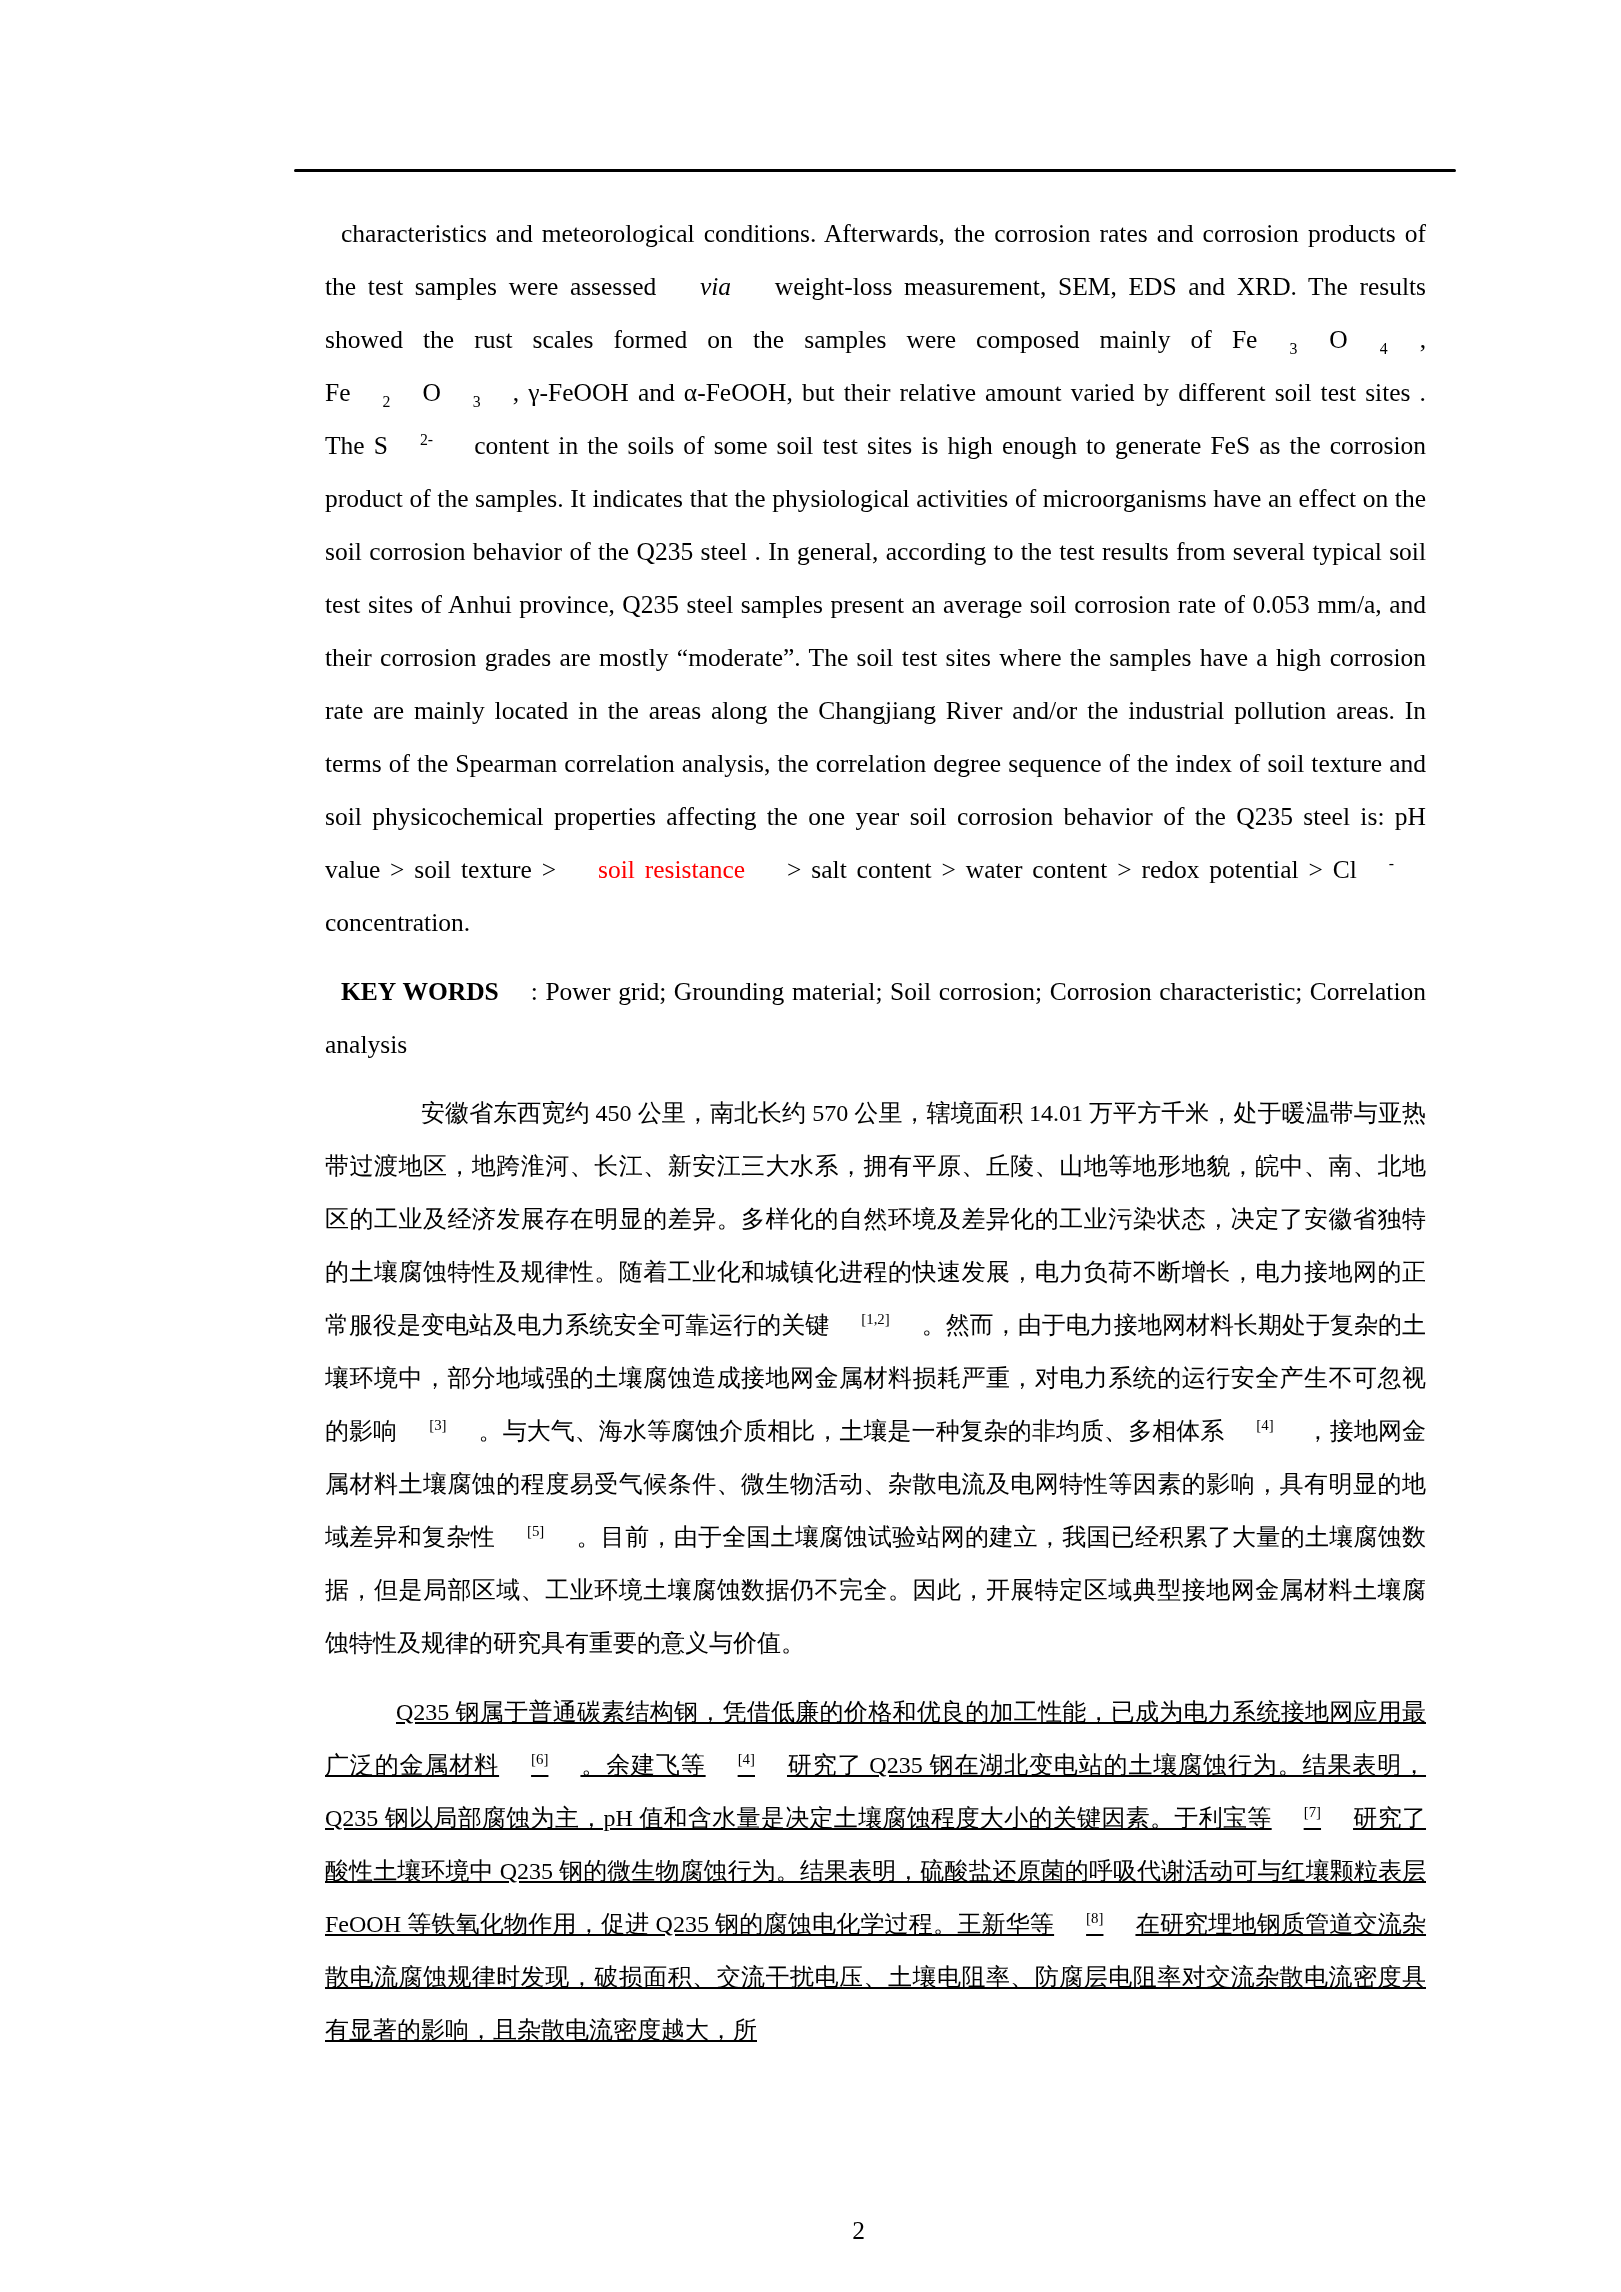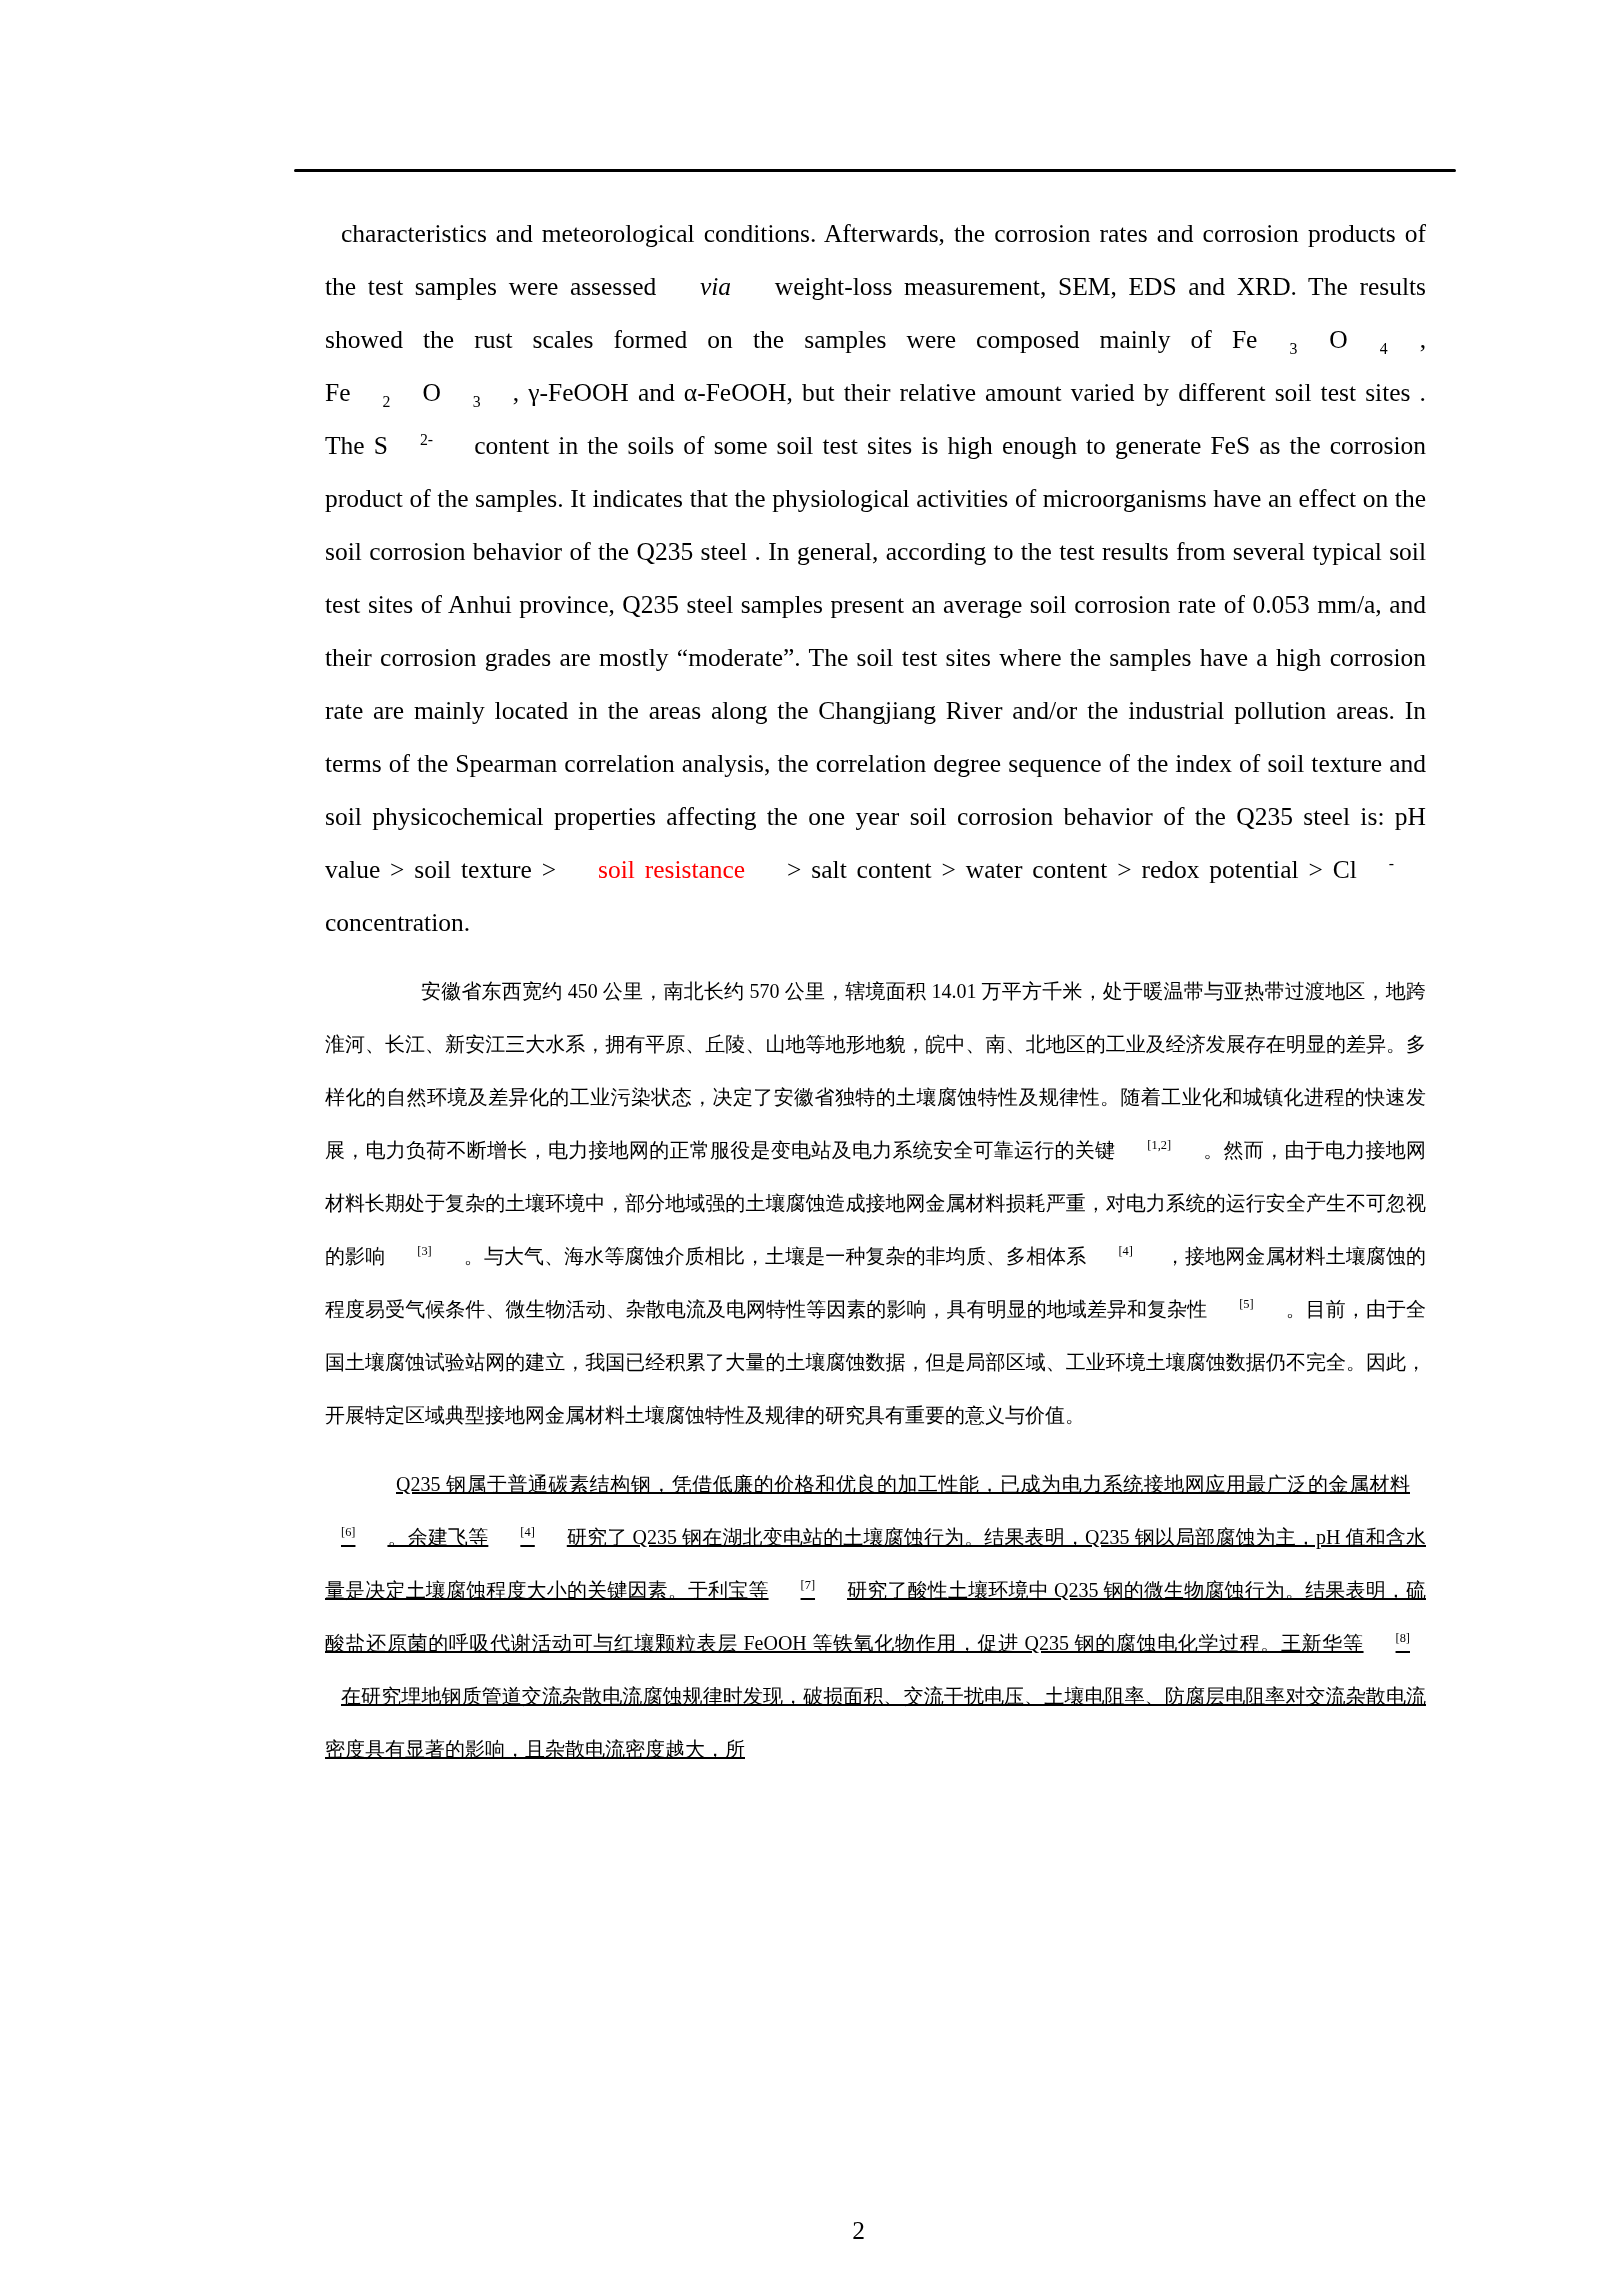--- a/index.html
+++ b/index.html
@@ -27,21 +27,21 @@
     width: 1133px;
   }
   .para {
     text-align: justify;
   }
   .para-en {
     font-size: 25.5px;
     line-height: 53px;
   }
   .para-cn {
-    font-size: 20px;
+    font-size: 24px;
     line-height: 53px;
   }
   .indent-1 { text-indent: 80px; }
   .indent-2 { text-indent: 55px; text-decoration: underline; }
   sup { font-size: 0.62em; vertical-align: super; line-height: 0; }
   sub { font-size: 0.62em; vertical-align: sub; line-height: 0; }
   .seg-i { font-style: italic; }
   .seg-b { font-weight: bold; }
   .seg-red { color: var(--red-text, #ff0000); }
   .page-number {
@@ -55,20 +55,21 @@
 </style>
 </head>
 <body>
 
 <div class="page">
   <div class="top-rule"></div>
 
   <div class="content">
     <p class="para para-en"><span>characteristics and meteorological conditions. Afterwards,  the corrosion rates and corrosion products of the test samples were assessed </span><span class="seg-i">via</span><span> weight-loss measurement, SEM, EDS and XRD. The results showed the rust scales formed  on the samples were composed mainly of Fe</span><sub>3</sub><span>O</span><sub>4</sub><span>, Fe</span><sub>2</sub><span>O</span><sub>3</sub><span>, γ-FeOOH and α-FeOOH, but their  relative amount varied by different soil test sites . The S</span><sup>2-</sup><span> content in the soils of some soil test sites is high enough to generate  FeS as the corrosion product of the samples. It indicates that the physiological activities of microorganisms have an effect on the soil corrosion behavior of the Q235 steel . In general,  according to the test results from several typical soil test sites of Anhui province,  Q235 steel samples present an average soil corrosion rate of 0.053 mm/a, and their corrosion grades are mostly “moderate”. The soil test sites where the samples have a high corrosion rate are mainly located in the areas along the Changjiang River and/or the industrial pollution areas. In terms of the Spearman correlation analysis, the correlation degree sequence of the index of soil texture and soil physicochemical properties affecting the one year soil corrosion behavior of the Q235 steel is: pH value &gt; soil texture &gt; </span><span class="seg-red">soil resistance</span><span> &gt; salt content &gt; water content &gt; redox potential &gt; Cl</span><sup>-</sup><span> concentration.</span></p>
 
+    <p class="para para-en"><span class="seg-b">KEY WORDS</span><span>: Power grid; Grounding material; Soil corrosion; Corrosion characteristic; Correlation analysis</span></p>
 
     <p class="para para-cn indent-1"><span>安徽省东西宽约 450 公里，南北长约 570 公里，辖境面积 14.01 万平方千米，处于暖温带与亚热带过渡地区，地跨淮河、长江、新安江三大水系，拥有平原、丘陵、山地等地形地貌，皖中、南、北地区的工业及经济发展存在明显的差异。多样化的自然环境及差异化的工业污染状态，决定了安徽省独特的土壤腐蚀特性及规律性。随着工业化和城镇化进程的快速发展，电力负荷不断增长，电力接地网的正常服役是变电站及电力系统安全可靠运行的关键</span><sup>[1,2]</sup><span>。然而，由于电力接地网材料长期处于复杂的土壤环境中，部分地域强的土壤腐蚀造成接地网金属材料损耗严重，对电力系统的运行安全产生不可忽视的影响</span><sup>[3]</sup><span>。与大气、海水等腐蚀介质相比，土壤是一种复杂的非均质、多相体系</span><sup>[4]</sup><span>，接地网金属材料土壤腐蚀的程度易受气候条件、微生物活动、杂散电流及电网特性等因素的影响，具有明显的地域差异和复杂性</span><sup>[5]</sup><span>。目前，由于全国土壤腐蚀试验站网的建立，我国已经积累了大量的土壤腐蚀数据，但是局部区域、工业环境土壤腐蚀数据仍不完全。因此，开展特定区域典型接地网金属材料土壤腐蚀特性及规律的研究具有重要的意义与价值。</span></p>
 
     <p class="para para-cn indent-2"><span>Q235 钢属于普通碳素结构钢，凭借低廉的价格和优良的加工性能，已成为电力系统接地网应用最广泛的金属材料</span><sup>[6]</sup><span>。余建飞等</span><sup>[4]</sup><span>研究了 Q235 钢在湖北变电站的土壤腐蚀行为。结果表明，Q235 钢以局部腐蚀为主，pH 值和含水量是决定土壤腐蚀程度大小的关键因素。于利宝等</span><sup>[7]</sup><span>研究了酸性土壤环境中 Q235 钢的微生物腐蚀行为。结果表明，硫酸盐还原菌的呼吸代谢活动可与红壤颗粒表层 FeOOH 等铁氧化物作用，促进 Q235 钢的腐蚀电化学过程。王新华等</span><sup>[8]</sup><span>在研究埋地钢质管道交流杂散电流腐蚀规律时发现，破损面积、交流干扰电压、土壤电阻率、防腐层电阻率对交流杂散电流密度具有显著的影响，且杂散电流密度越大，所</span></p>
   </div>
 
   <div class="page-number">2</div>
 </div>
 
 

